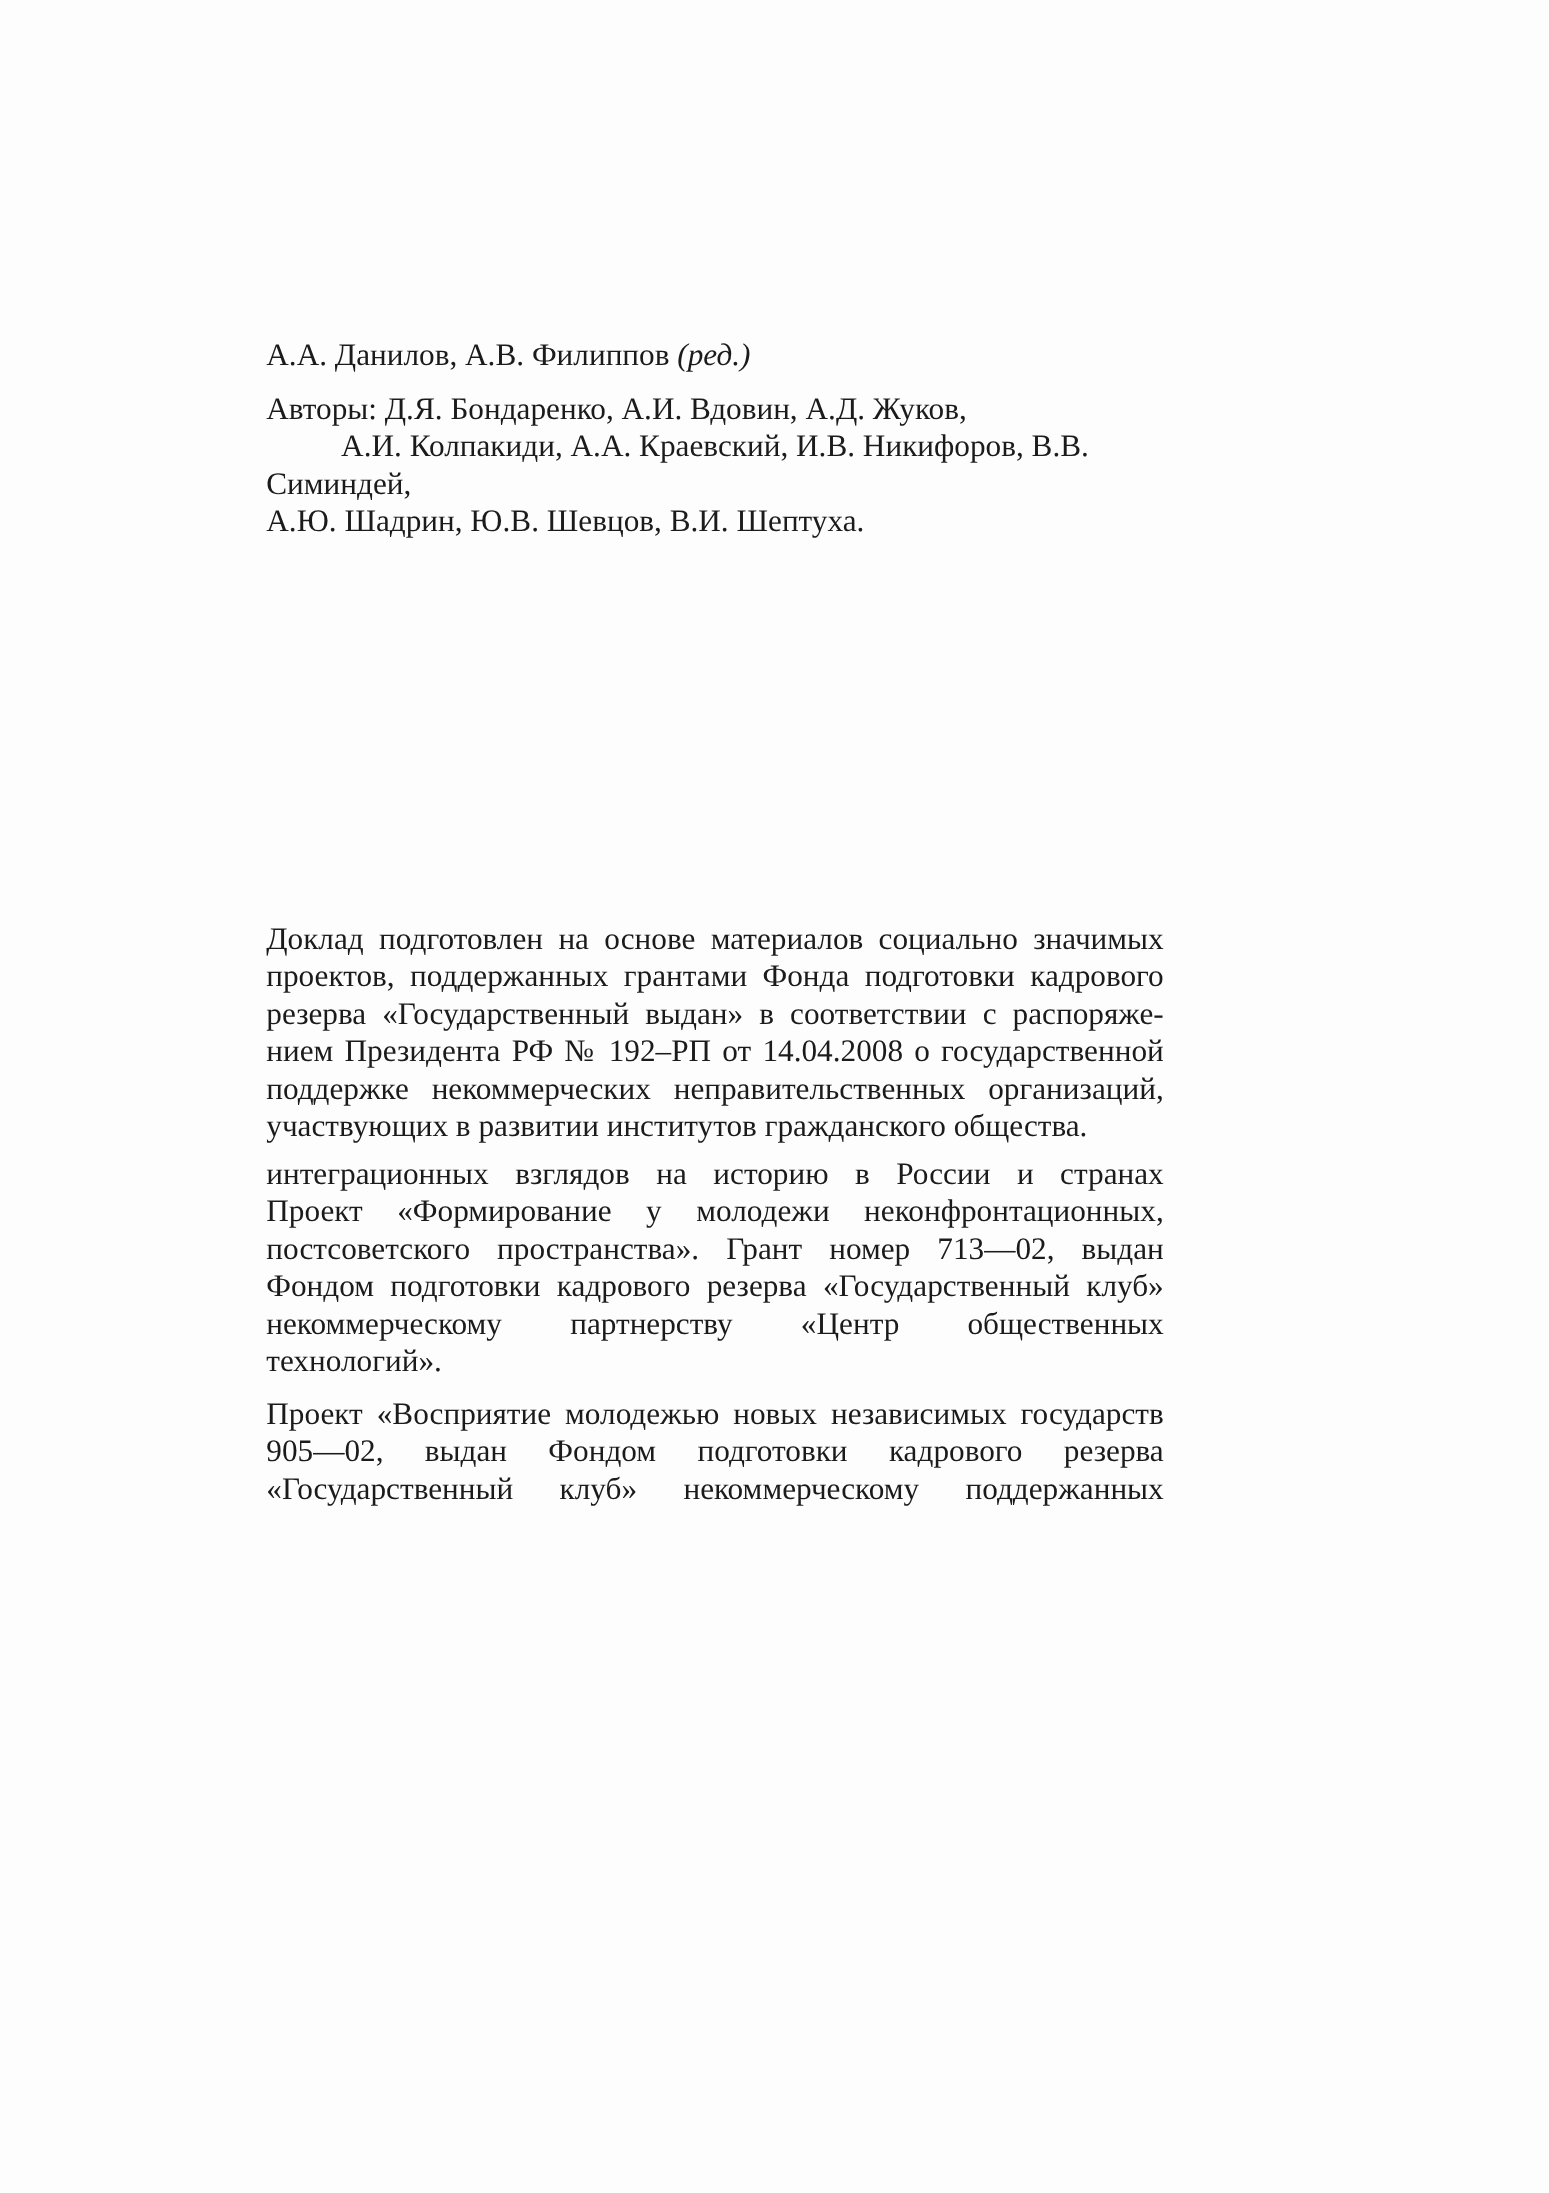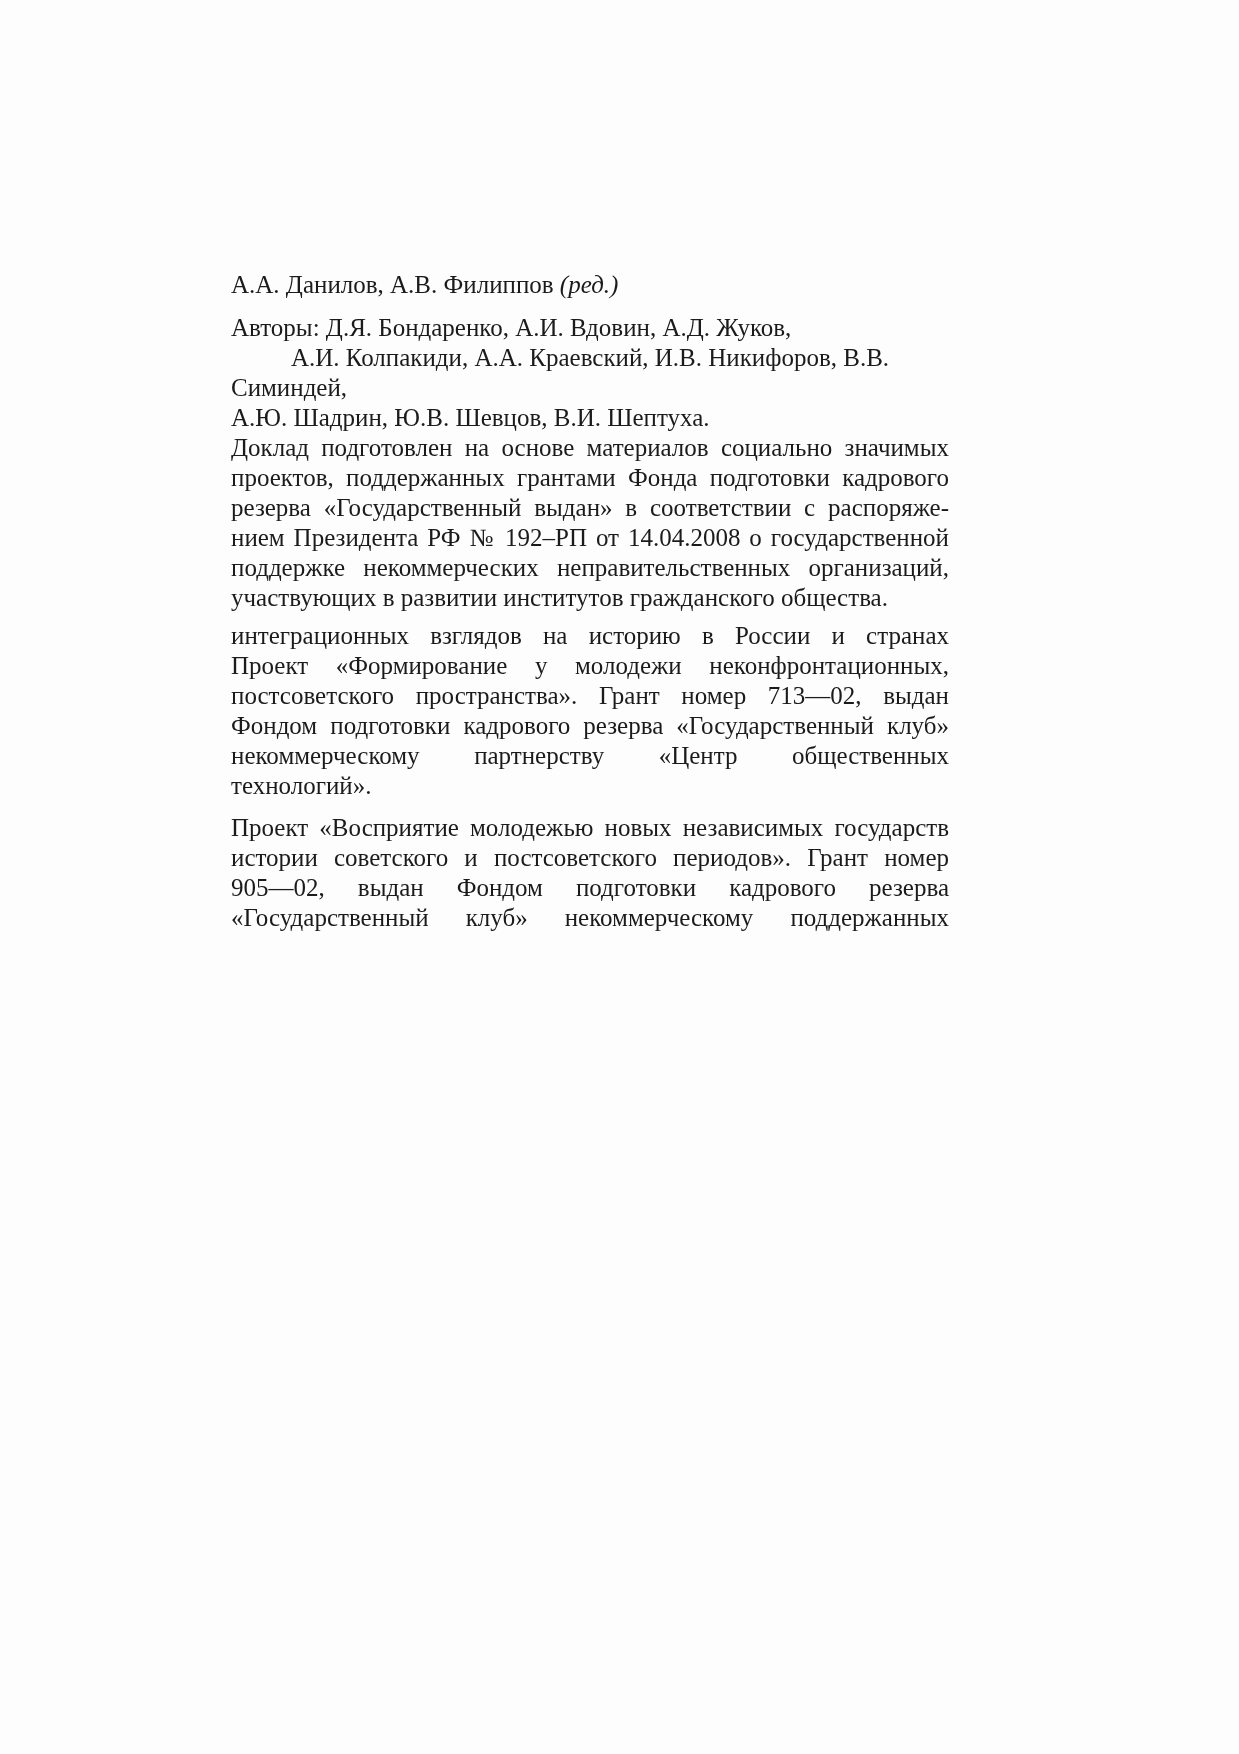--- a/index.html
+++ b/index.html
@@ -11,21 +11,21 @@
     position: relative;
     width: 1239px;
     height: 1754px;
     background: #fdfdfd;
     overflow: hidden;
     font-family: "Liberation Serif", "DejaVu Serif", serif;
     color: #1b1b1b;
   }
   .text-column {
     position: absolute;
-    left: 231px;
+    left: 213px;
     top: 0;
     width: 718px;
     font-size: 25px;
     line-height: 30px;
   }
   .editor-line {
     margin: 270px 0 0 0;
     padding: 0;
     text-align: left;
   }
@@ -37,21 +37,21 @@
     text-align: center;
     text-align-last: left;
   }
   .para .line {
     text-align: justify;
     text-align-last: justify;
   }
   .para .line.lastline {
     text-align-last: left;
   }
-  .para-main    { }
+  .para-main    { margin-top: 304px; }
   .para-project1{ margin-top: 8px; }
   .para-project2{ margin-top: 12px; }
 </style>
 </head>
 <body>
 
 <div class="page">
   <div class="text-column">
 
     <p class="editor-line"><span>А.А. Данилов, А.В. Филиппов </span><span class="italic">(ред.)</span></p>
@@ -75,19 +75,18 @@
         <div class="line">интеграционных взглядов на историю в России и странах</div>
         <div class="line">Проект «Формирование у молодежи неконфронтационных,</div>
         <div class="line">постсоветского пространства». Грант номер 713—02, выдан</div>
         <div class="line">Фондом подготовки кадрового резерва «Государственный клуб»</div>
         <div class="line">некоммерческому партнерству «Центр общественных</div>
         <div class="line lastline">технологий».</div>
       </div>
 
     <div class="para para-project2">
         <div class="line">Проект «Восприятие молодежью новых независимых государств</div>
-        <div class="line">истории советского и постсоветского периодов». Грант номер</div>
         <div class="line">905—02, выдан Фондом подготовки кадрового резерва</div>
         <div class="line">«Государственный клуб» некоммерческому поддержанных</div>
       </div>
 
   </div>
 </div>
 
 </body></html>

